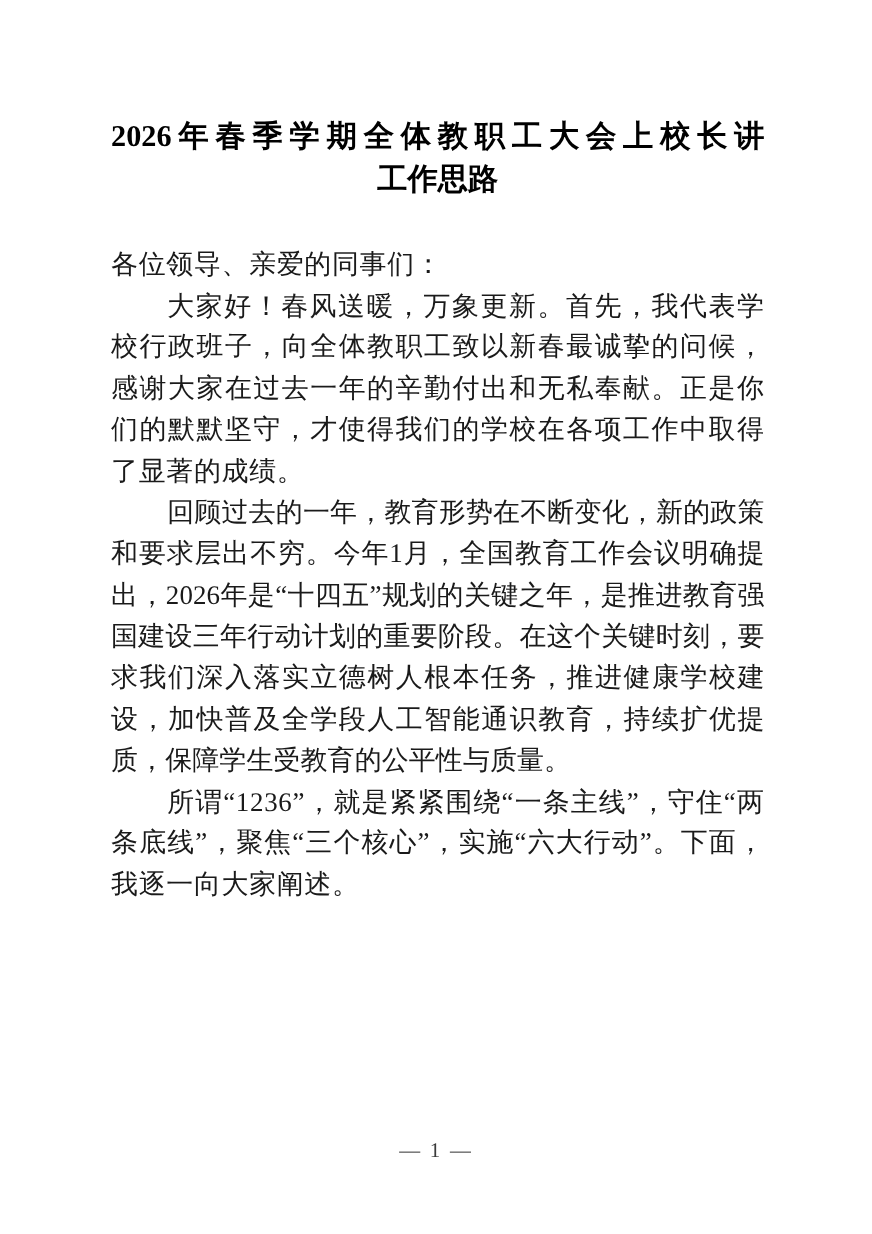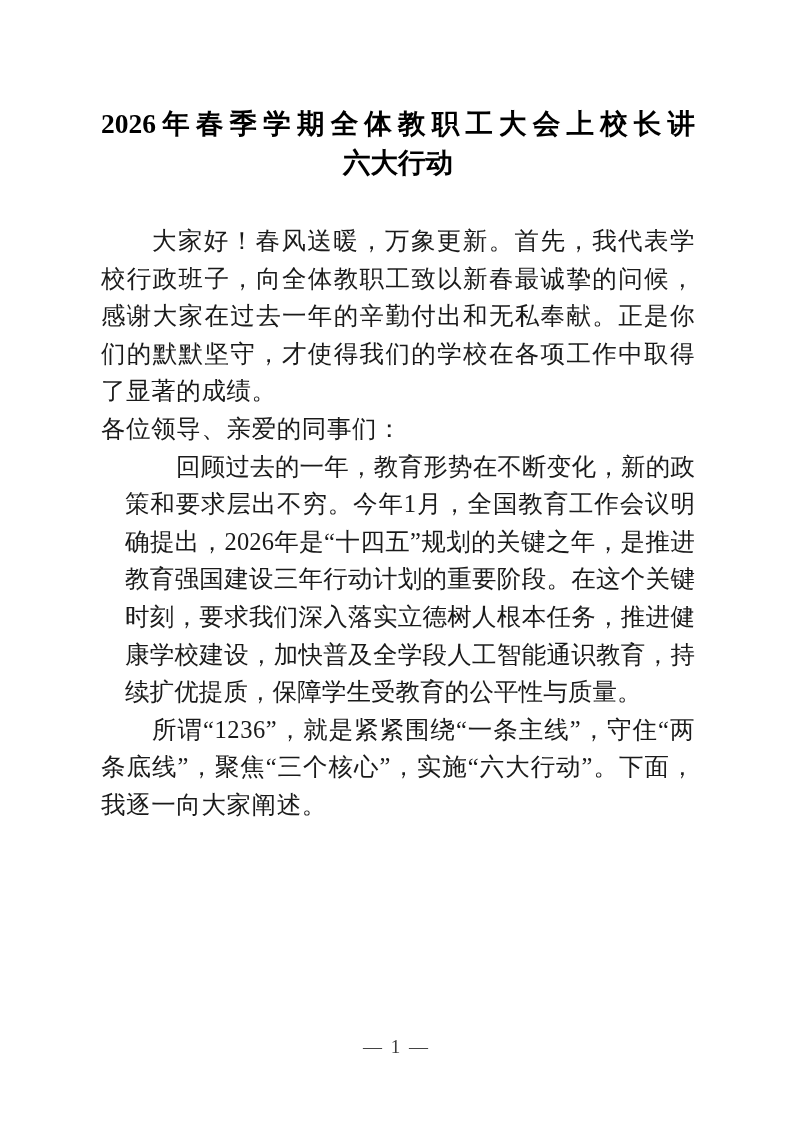--- a/index.html
+++ b/index.html
@@ -62,21 +62,20 @@
   }
   p.para.indent {
     text-indent: 51px;
   }
   p.para.salutation {
     text-indent: 0px;
   }
   
   p.para.tight {
     letter-spacing: 0.1px;
-    margin-left: 24px;
   }
 
   
   .page-footer {
     position: absolute;
     left: 0;
     top: 1036px;
     width: 793px;
     text-align: center;
     font-family: "Liberation Serif", "DejaVu Serif", serif;
@@ -87,26 +86,26 @@
 </style>
 </head>
 <body>
 
 <div class="page">
 
   <div class="doc-body">
 
     <h1 class="doc-title">
       <span class="title-line justified">2026年春季学期全体教职工大会上校长讲</span>
-      <span class="title-line">六大行动</span>
+      <span class="title-line">工作思路</span>
     </h1>
 
     <div class="para-block">
+      <p class="para salutation">各位领导、亲爱的同事们：</p>
       <p class="para indent">大家好！春风送暖，万象更新。首先，我代表学校行政班子，向全体教职工致以新春最诚挚的问候，感谢大家在过去一年的辛勤付出和无私奉献。正是你们的默默坚守，才使得我们的学校在各项工作中取得了显著的成绩。</p>
-      <p class="para salutation">各位领导、亲爱的同事们：</p>
       <p class="para indent tight">回顾过去的一年，教育形势在不断变化，新的政策和要求层出不穷。今年1月，全国教育工作会议明确提出，2026年是“十四五”规划的关键之年，是推进教育强国建设三年行动计划的重要阶段。在这个关键时刻，要求我们深入落实立德树人根本任务，推进健康学校建设，加快普及全学段人工智能通识教育，持续扩优提质，保障学生受教育的公平性与质量。</p>
       <p class="para indent">所谓“1236”，就是紧紧围绕“一条主线”，守住“两条底线”，聚焦“三个核心”，实施“六大行动”。下面，我逐一向大家阐述。</p>
     </div>
 
   </div>
 
   <div class="page-footer">— 1 —</div>
 
 </div>
 

